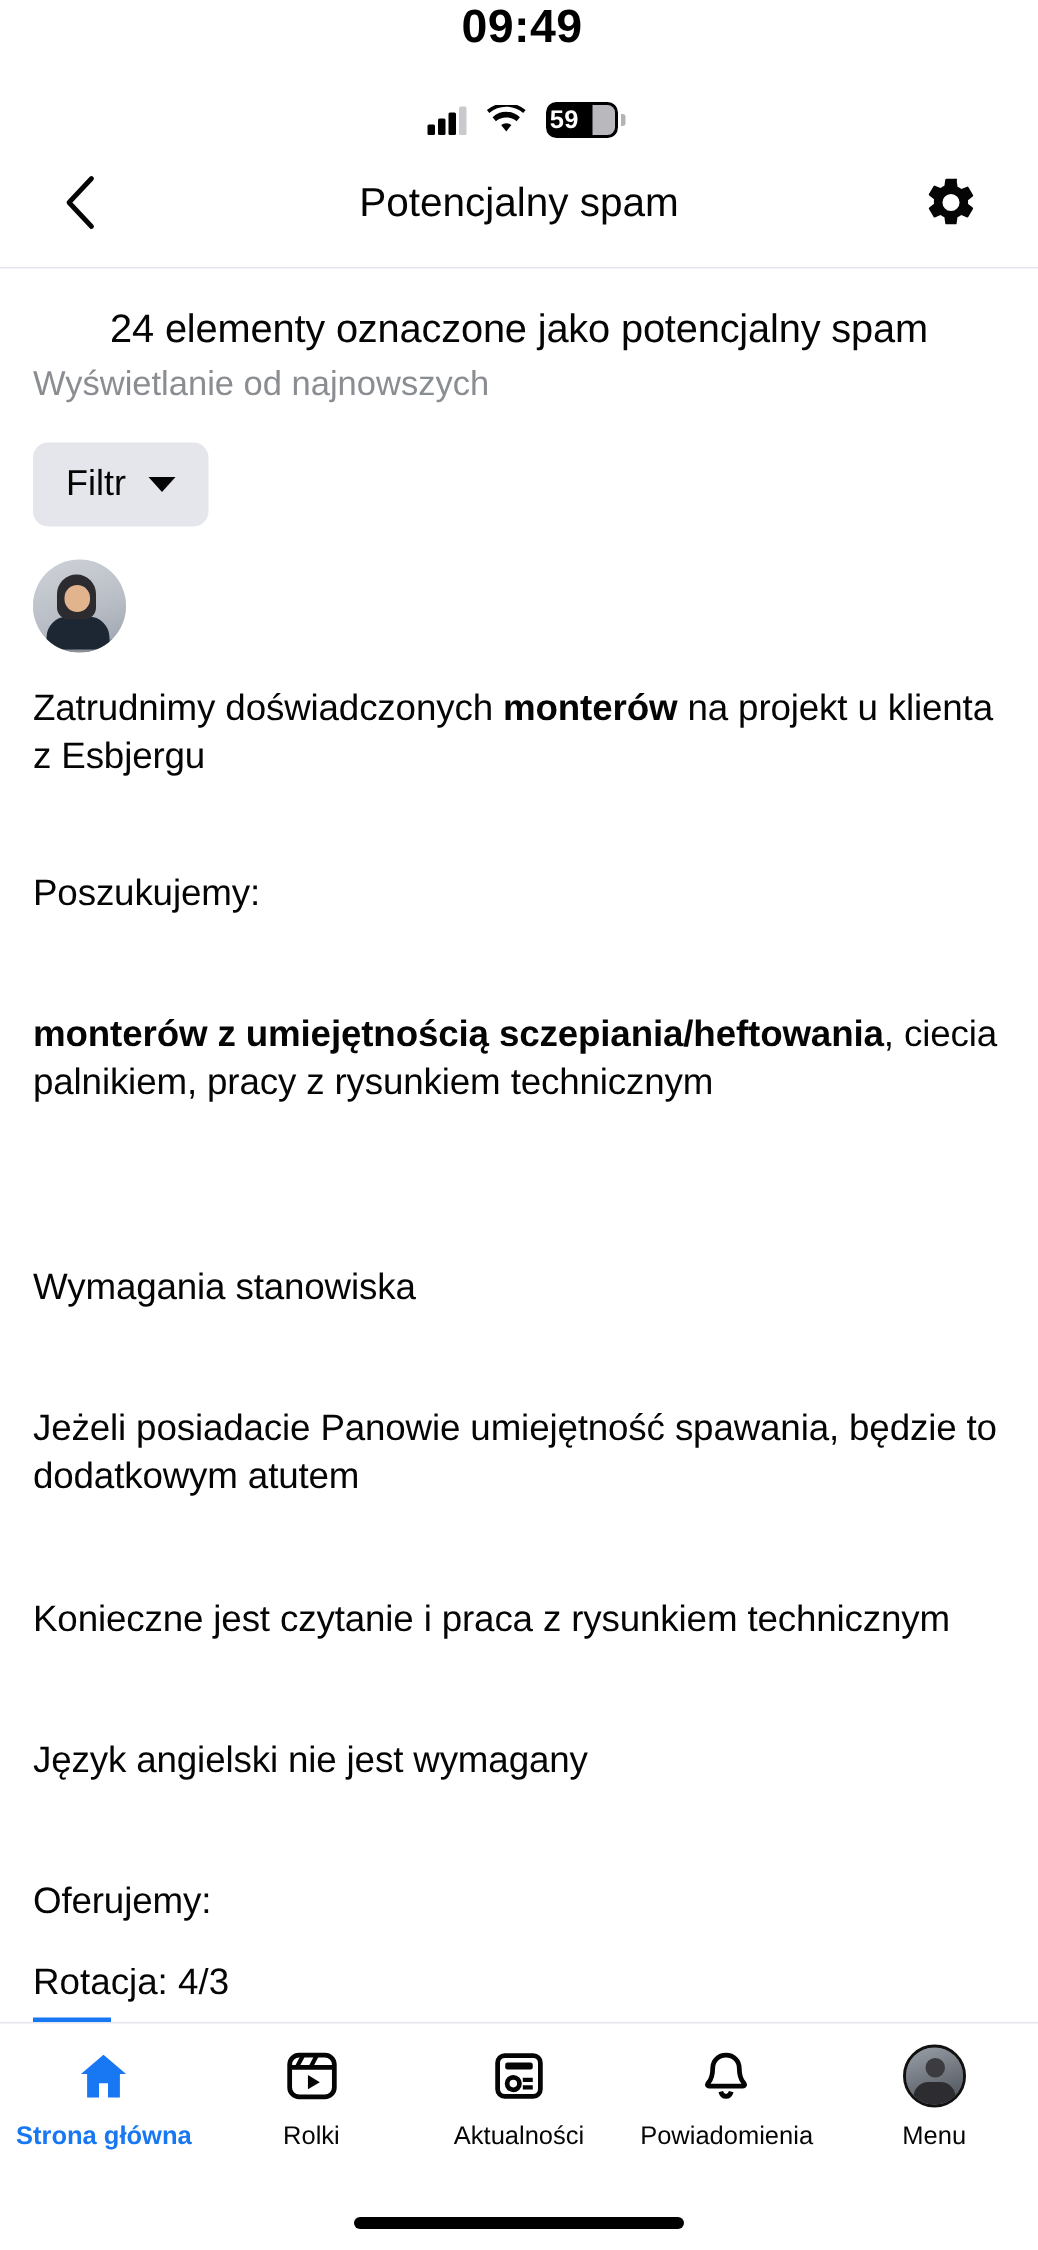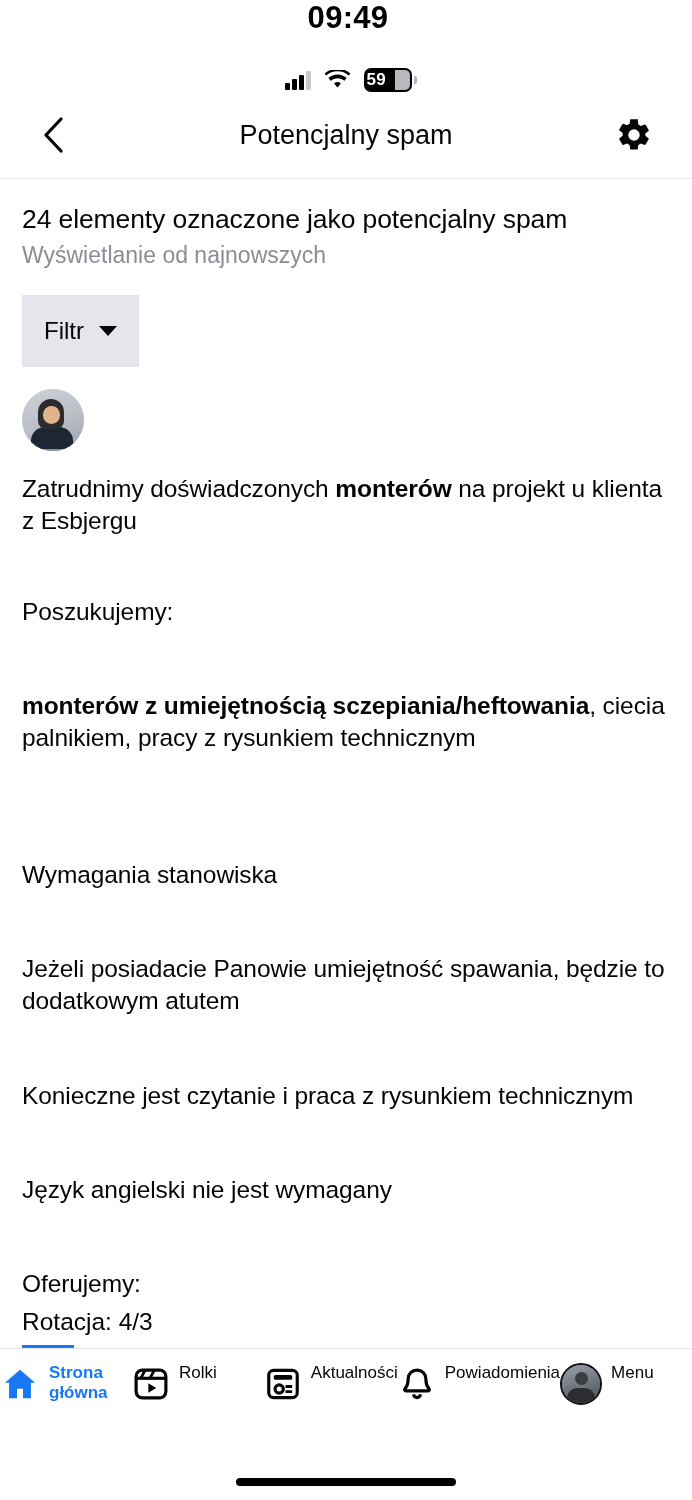--- a/index.html
+++ b/index.html
@@ -117,38 +117,39 @@
 
   
   .head-block {
     padding: 24px 22px 0 22px;
   }
   .head-title {
     font-size: 26.5px;
     color: #050505;
     letter-spacing: -0.1px;
     line-height: 1.25;
+    text-align: center;
   }
   .head-sub {
     margin-top: 6px;
     font-size: 23px;
     color: #8a8d91;
   }
 
   
   .filter-row {
     padding: 26px 22px 0 22px;
   }
   .filter-chip {
     display: inline-flex;
     align-items: center;
     gap: 15px;
     background: #e4e6eb;
-    border-radius: 0;
-    height: 72px;
+    border-radius: 10px;
+    height: 56px;
     padding: 0 22px;
   }
   .filter-chip .label {
     font-size: 24px;
     color: #050505;
   }
   .caret {
     width: 0; height: 0;
     border-left: 9px solid transparent;
     border-right: 9px solid transparent;
@@ -282,21 +283,22 @@
     height: 152px;
     background: #fff;
     border-top: 1px solid #e4e6eb;
     display: flex;
     align-items: flex-start;
     padding-top: 14px;
   }
   .tab {
     flex: 1;
     display: flex;
-    flex-direction: row;
+    flex-direction: column;
+    align-items: center;
     gap: 9px;
   }
   .tab .ico {
     height: 42px;
     display: flex;
     align-items: center;
     justify-content: center;
   }
   .tab .lbl {
     font-size: 17px;

